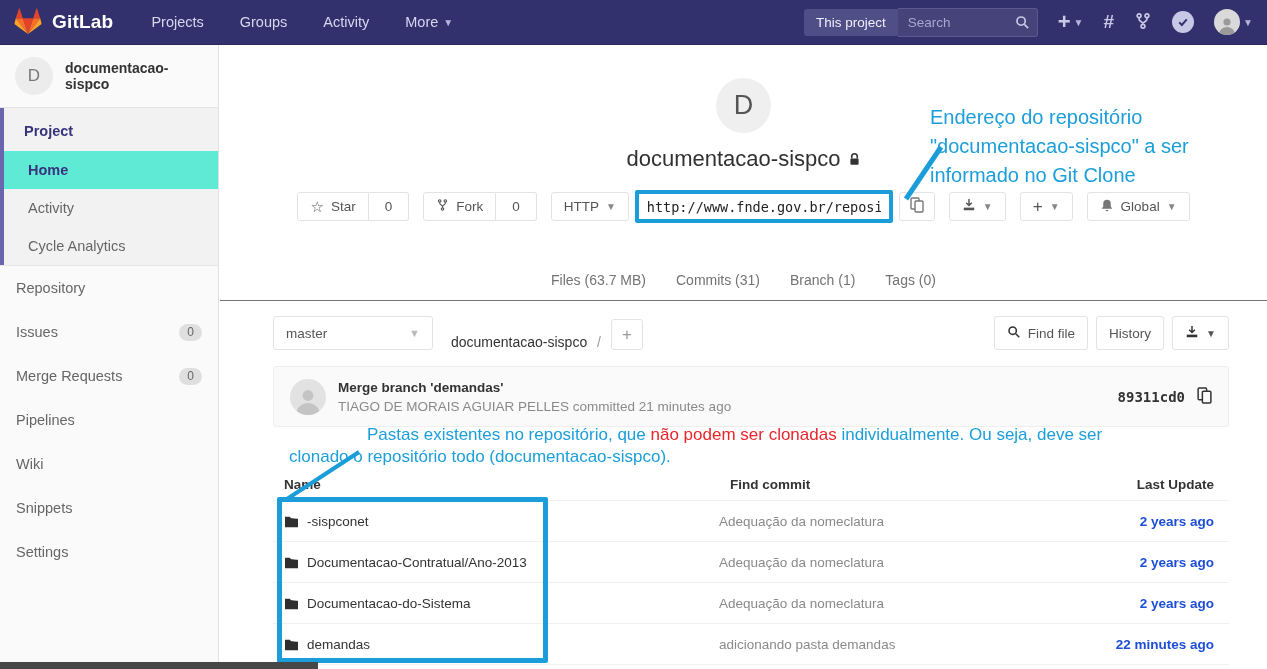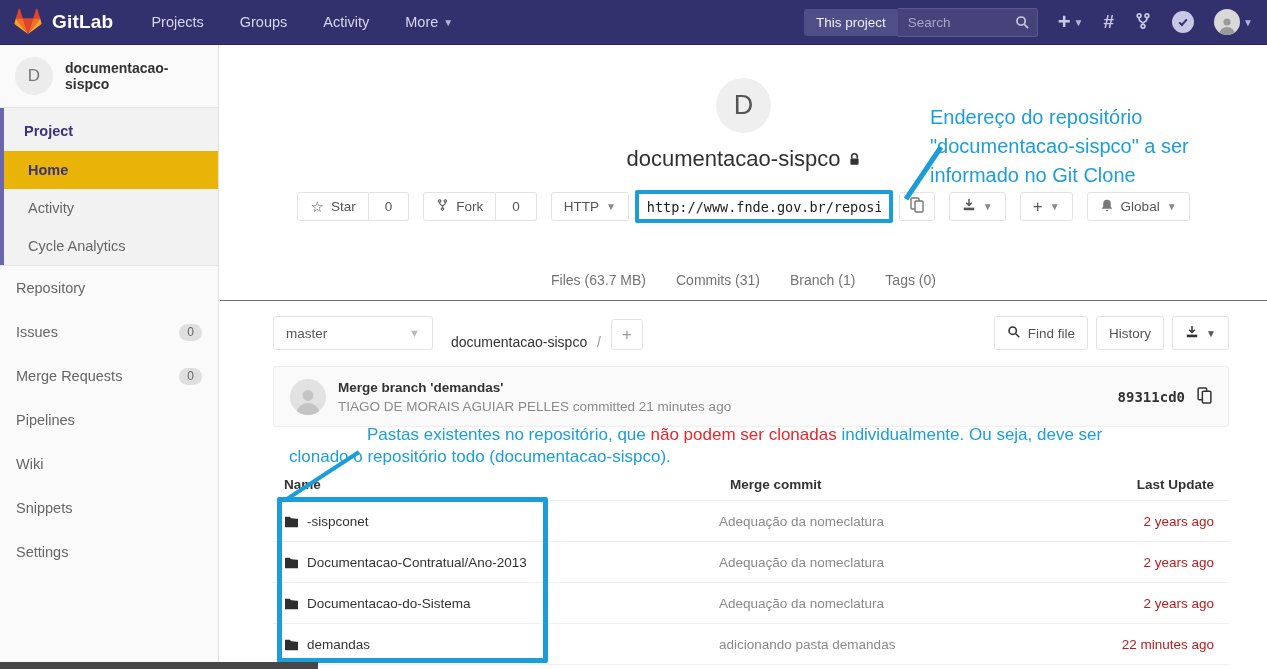--- a/index.html
+++ b/index.html
@@ -37,21 +37,21 @@
   .sidebar { position:absolute; top:45px; left:0; width:219px; bottom:0; background:#fafafa;
              border-right:1px solid #e1e1e1; z-index:30; }
   .side-head { height:63px; display:flex; align-items:center; gap:12px; padding:0 15px;
                border-bottom:1px solid #e5e5e5; }
   .side-avatar { width:38px; height:38px; border-radius:50%; background:#ececec; color:#777;
                  font-size:17px; display:flex; align-items:center; justify-content:center; flex:none; }
   .side-proj-name { font-size:14px; font-weight:700; color:#333; }
   .side-group { border-left:4px solid #6a66ad; background:#f2f2f2; }
   .group-title { padding:15px 0 12px 20px; font-size:14.5px; font-weight:700; color:#39337e; cursor:pointer; }
   .group-item { padding:11px 0 11px 24px; font-size:14.5px; color:#666; cursor:pointer; }
-  .group-item.active { background:#eab308; color:#39337e; font-weight:700; }
+  .group-item.active { background:#5eead4; color:#39337e; font-weight:700; }
   .side-sep { border-bottom:1px solid #e5e5e5; }
   .side-item { height:44px; display:flex; align-items:center; padding-left:16px; font-size:14.5px;
                color:#666; cursor:pointer; }
   .badge { margin-left:auto; margin-right:16px; background:#dfdfdf; color:#666; border-radius:9px;
            font-size:12px; line-height:17px; padding:0 8px; }
 
   
   .content { position:absolute; left:220px; top:45px; right:0; bottom:0; background:#fff; overflow:hidden; }
   .proj-head { text-align:center; padding-top:33px; }
   .proj-avatar { width:55px; height:55px; border-radius:50%; background:#efefef; color:#555;
@@ -99,21 +99,21 @@
   .note-red { color:#e8262b; }
 
   table.tree-table { width:100%; border-collapse:collapse; margin-top:5px; }
   .tree-table th { text-align:left; font-size:13.5px; font-weight:700; color:#333;
                    padding:5px 0 8px 11px; border-bottom:1px solid #f0f0f0; }
   .tree-table th.update, .tree-table td.update { text-align:right; padding-right:15px; }
   .tree-table td { height:41px; border-bottom:1px solid #f0f0f0; font-size:13.5px; vertical-align:middle; }
   .tree-table td.name { color:#333; padding-left:11px; cursor:pointer; }
   .tree-table td.name svg { vertical-align:-2px; margin-right:8px; }
   .tree-table td.commitmsg { color:#8a8a8a; cursor:pointer; }
-  .tree-table td.update { color:#b91c1c; }
+  .tree-table td.update { color:#1d4ed8;font-weight:bold; }
 
   
   .overlay-svg { position:absolute; inset:0; width:1267px; height:669px; pointer-events:none; z-index:50; }
   .note1 { position:absolute; left:930px; top:103px; width:330px; font-size:20px; line-height:29px;
            color:#1b9ed9; z-index:51; pointer-events:none; }
   .folder-box { position:absolute; left:277px; top:497px; width:271px; height:166px;
                 border:5px solid #1a9dd9; border-radius:2px; z-index:49; pointer-events:none; }
   .status-strip { position:absolute; left:0; bottom:0; width:318px; height:7px; background:#474747; z-index:60; }
 </style>
 </head>
@@ -381,21 +381,21 @@
 
       <table class="tree-table">
         <colgroup>
             <col style="width:446px;">
             <col style="width:395px;">
             <col>
           </colgroup>
         <thead>
           <tr>
             <th>Name</th>
-            <th>Merge commit</th>
+            <th>Find commit</th>
             <th class="update">Last Update</th>
           </tr>
         </thead>
         <tbody>
             <tr>
               <td class="name"><span><svg width="15" height="13" viewBox="0 0 16 14">
                     <path d="M1 2.5h5l1.5 2H15a 0 0 0 0 0 0v9H1z" fill="#2f2f2f"></path>
                     <path d="M1 1.8h5.2L7.8 4H15v9.2H1z" fill="#2f2f2f"></path>
                   </svg></span><span>-sispconet</span></td>
               <td class="commitmsg">Adequação da nomeclatura</td>

